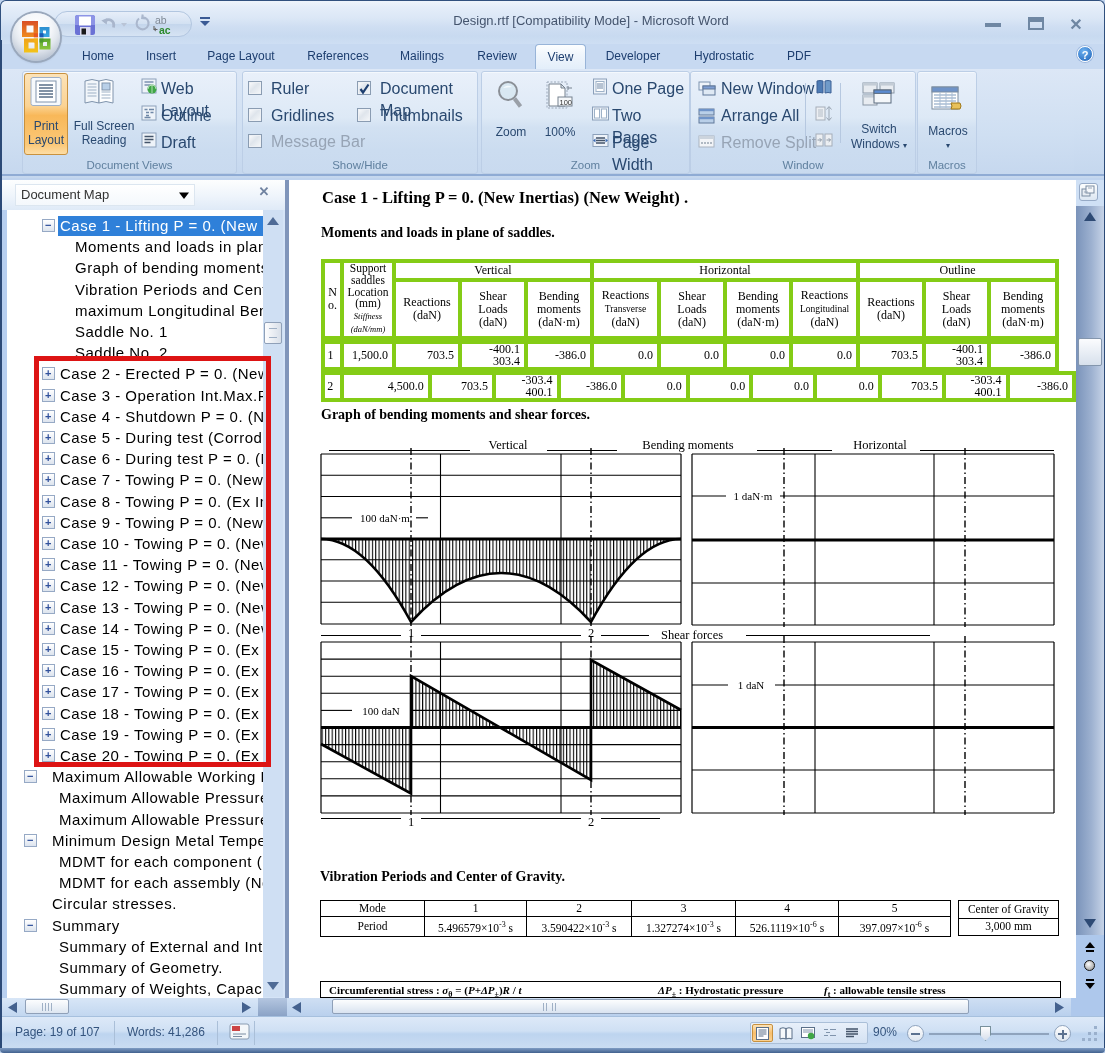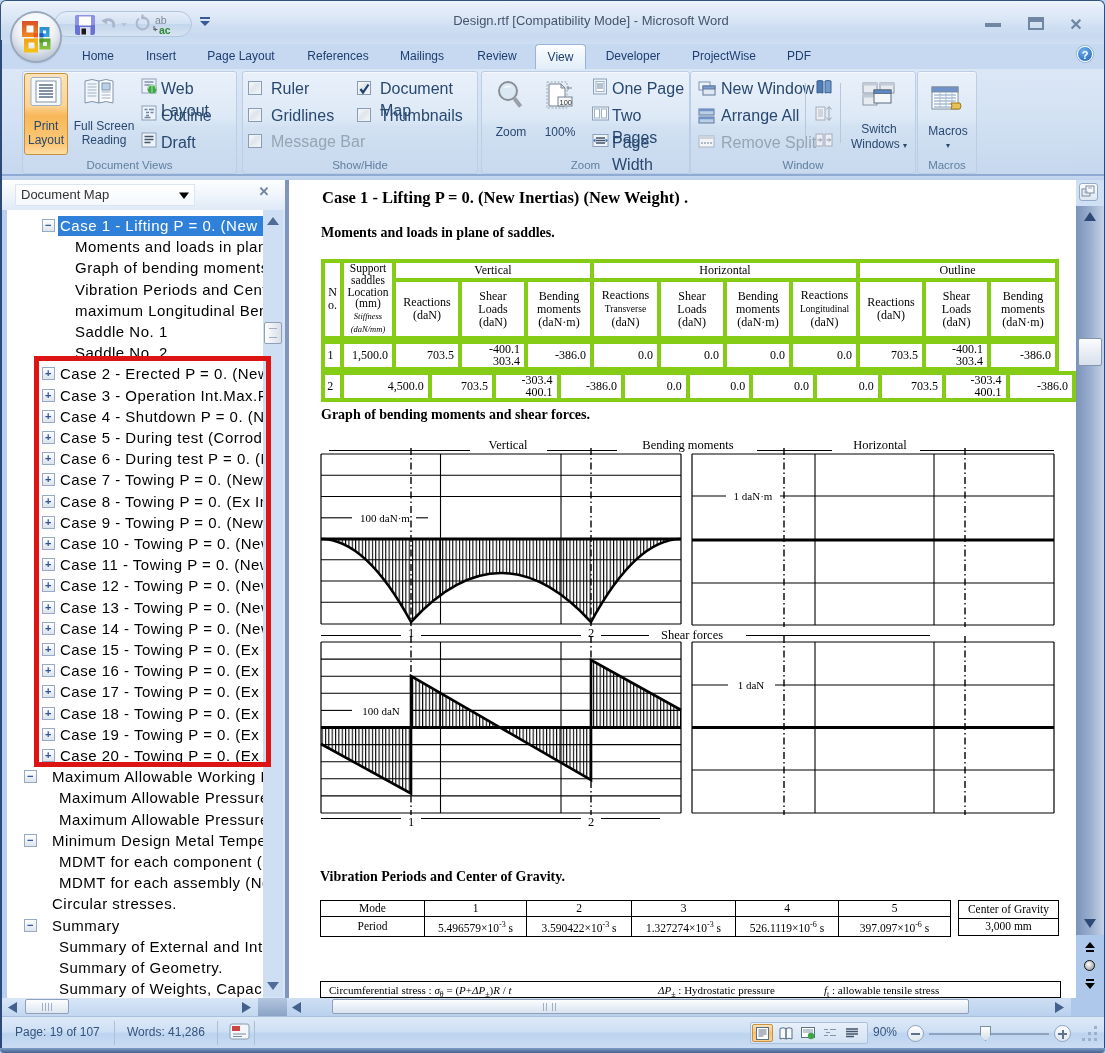--- a/index.html
+++ b/index.html
@@ -118,21 +118,21 @@
 </svg>
 <div id="tabrow">
  <div class="tab" style="left:74px;width:46px;">Home</div>
  <div class="tab" style="left:138px;width:44px;">Insert</div>
  <div class="tab" style="left:198px;width:84px;">Page Layout</div>
  <div class="tab" style="left:299px;width:76px;">References</div>
  <div class="tab" style="left:392px;width:58px;">Mailings</div>
  <div class="tab" style="left:468px;width:56px;">Review</div>
  <div id="tabview">View</div>
  <div class="tab" style="left:596px;width:72px;">Developer</div>
- <div class="tab" style="left:682px;width:82px;">ProjectWise</div>
+ <div class="tab" style="left:682px;width:82px;">Hydrostatic</div>
  <div class="tab" style="left:778px;width:40px;">PDF</div>
  <div class="abs" style="left:1076px;top:2px;width:16px;height:16px;border-radius:50%;background:radial-gradient(circle at 40% 30%,#6db1f0,#1e62b8);border:1px solid #fff;box-shadow:0 0 0 1px #9ab6dd;color:#fff;font-size:11px;font-weight:bold;text-align:center;line-height:16px;">?</div>
 </div>
 <div id="ribbon">
  <div class="rimask"></div>
  <div class="group" style="left:21px;width:215px;">
   <div class="abs" style="left:1px;top:1px;width:44px;height:82px;border-radius:3px;border:1px solid #c8913f;background:linear-gradient(#fce3b8 0%,#fbd393 40%,#f8b859 52%,#fbc878 88%,#fdddA5 100%);"></div>
   <svg class="abs" style="left:7px;top:5px" width="32" height="29" viewBox="0 0 32 29">
    <rect x="1" y="0.5" width="30" height="28" rx="2" fill="#f6f9fc" stroke="#9eb0c8"></rect>
    <rect x="6" y="4" width="20" height="21" fill="#fff" stroke="#8094ac"></rect>
@@ -565,21 +565,21 @@
 <table class="t2" style="position:absolute;left:669px;top:720px;">
 <tbody>
             <tr>
               <td style="width:100px;height:17.5px;">Center of Gravity</td>
             </tr>
 <tr>
               <td style="height:17.5px;">3,000 mm</td>
             </tr>
 </tbody>
         </table>
-<div class="abs" style="left:31px;top:801px;width:741px;height:17px;border:1.5px solid #000;font-size:11px;">
+<div class="abs" style="left:31px;top:801px;width:741px;height:17px;border:1.5px solid #000;font-size:11px;font-weight:bold;">
  <span class="abs" style="left:8px;top:2px;">Circumferential stress : <i>σ</i><sub>θ</sub> = (<i>P</i>+<i>ΔP</i><sub>±</sub>)<i>R</i> / <i>t</i></span>
  <span class="abs" style="left:337px;top:2px;"><i>ΔP</i><sub>±</sub> : Hydrostatic pressure</span>
  <span class="abs" style="left:503px;top:2px;"><i>f</i><sub>t</sub> : allowable tensile stress</span>
 </div>
 </div>
       <div id="vscroll">
  <div class="abs" style="left:0px;top:0px;width:28px;height:26px;background:#cfe0f5;"></div>
  <div class="abs" style="left:3px;top:3px;width:19px;height:18px;border:1px solid #96aac6;border-radius:3px;background:linear-gradient(#fdfefe,#dce6f2);"><svg width="17" height="15" viewBox="0 0 17 15">
             <rect x="2" y="5" width="8" height="7" fill="#e8edf3" stroke="#7a8ca2"></rect>
             <rect x="6" y="2" width="8" height="7" fill="#f6f8fb" stroke="#7a8ca2"></rect>

